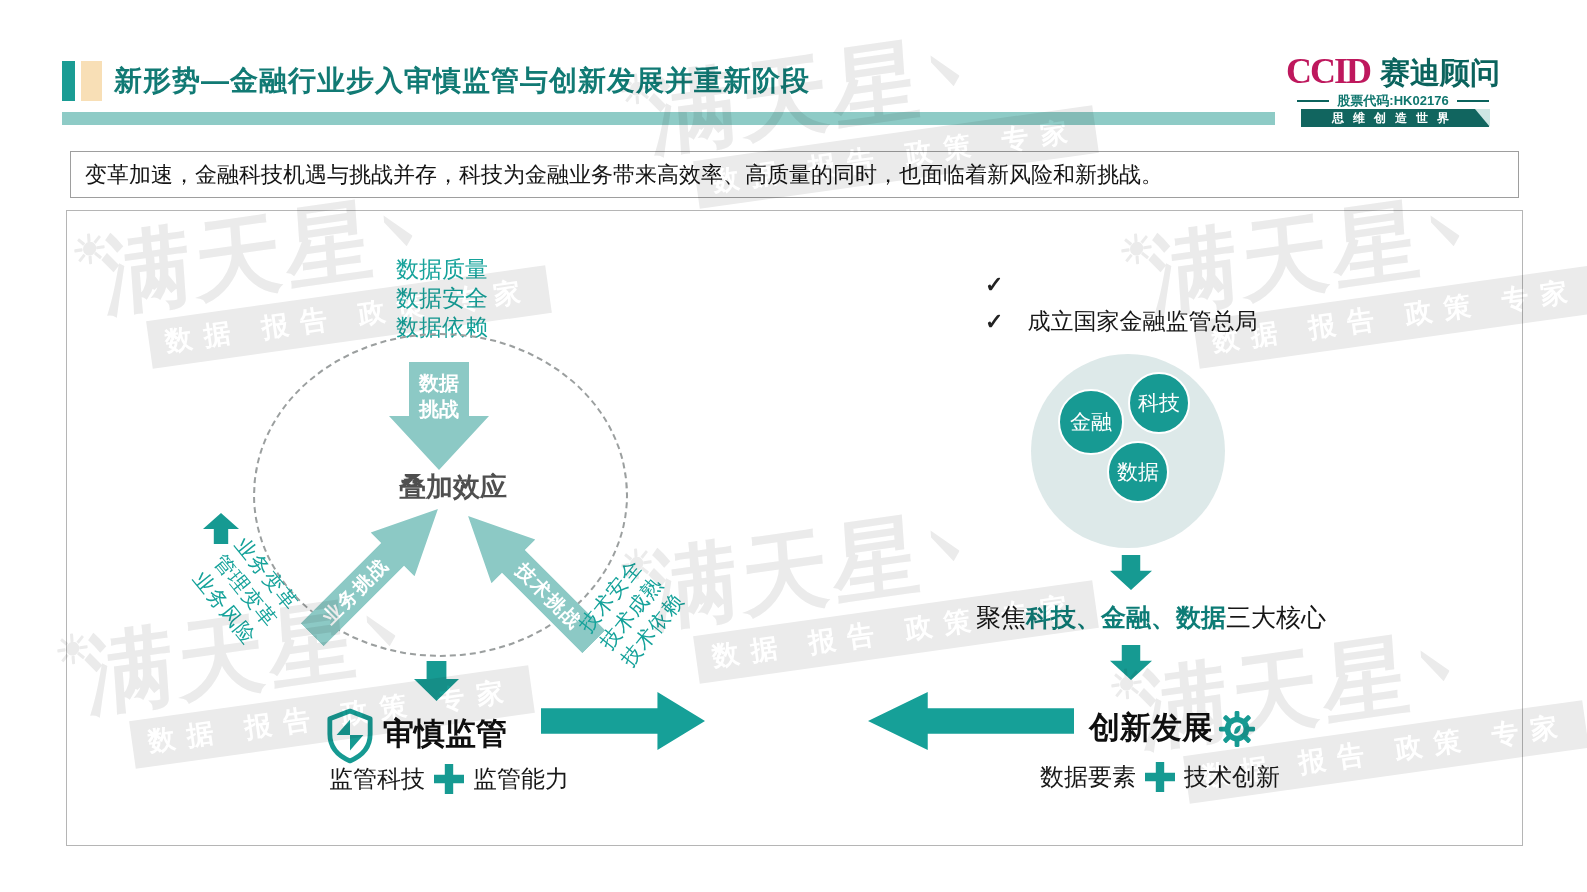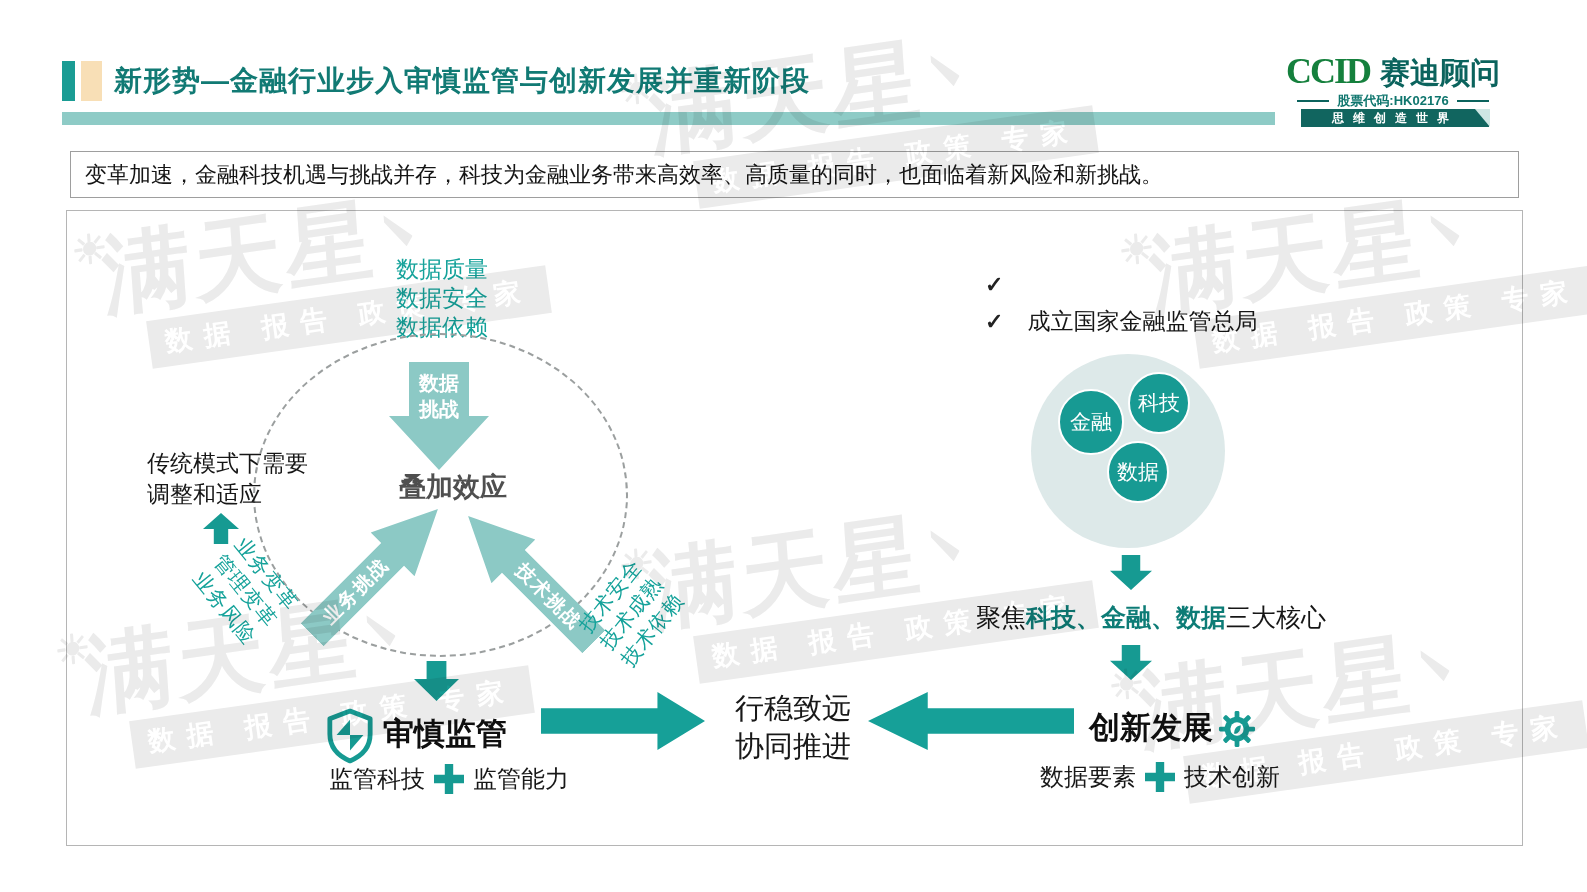--- a/index.html
+++ b/index.html
@@ -7,21 +7,21 @@
           font-family:"Liberation Sans",sans-serif;color:#161616;}
   .abs{position:absolute;}
 
   
   .bar-teal{left:62px;top:61px;width:13px;height:40px;background:#1a9c94;}
   .bar-cream{left:81px;top:61px;width:21px;height:40px;background:#f8dfb6;}
   .page-title{left:114px;top:62px;font-size:28px;font-weight:bold;color:#117a74;letter-spacing:1px;white-space:nowrap;}
   .header-band{left:62px;top:112px;width:1213px;height:13px;background:#8ecbc6;}
 
   .logo-row1{left:1295px;top:50px;width:196px;display:flex;align-items:baseline;justify-content:center;gap:10px;white-space:nowrap;}
-  .logo-ccid{font-family:"Liberation Serif",serif;font-weight:bold;font-size:36px;color:#15803d;letter-spacing:-2px;}
+  .logo-ccid{font-family:"Liberation Serif",serif;font-weight:bold;font-size:36px;color:#be185d;letter-spacing:-2px;}
   .logo-name{font-size:30px;font-weight:bold;color:#0b635d;}
   .logo-row2{left:1295px;top:92px;width:196px;display:flex;align-items:center;justify-content:center;gap:8px;}
   .hline{width:32px;height:2px;background:#0b635d;}
   .logo-stock{font-size:13px;font-weight:bold;color:#0f766e;white-space:nowrap;}
   .logo-bar{left:1301px;top:109px;width:188px;height:18px;background:#11655f;color:#fff;
             font-size:12px;font-weight:bold;letter-spacing:9px;display:flex;align-items:center;justify-content:center;box-sizing:border-box;}
   .logo-bar-notch{position:absolute;right:-1px;top:0;width:15px;height:18px;background:#cfe7e4;
             clip-path:polygon(100% 0,0 0,100% 100%);}
 
   
@@ -138,24 +138,20 @@
 
   <div class="abs overlay-label">叠加效应</div>
 
   <div class="abs arrow-diag arrow-biz">
     <span>业务挑战</span>
   </div>
   <div class="abs arrow-diag arrow-tech">
     <span>技术挑战</span>
   </div>
 
-  <div class="abs traditional">
-    <div>传统模式下需要</div>
-    <div>调整和适应</div>
-  </div>
   <div class="abs up-arrow"></div>
 
   <div class="abs rot-labels rot-left">
     <div>业务变革</div>
     <div>管理变革</div>
     <div>业务风险</div>
   </div>
   <div class="abs rot-labels rot-right">
     <div>技术安全</div>
     <div>技术成熟</div>
@@ -171,24 +167,20 @@
   </svg>
   <div class="abs prudent-title">审慎监管</div>
 
   <div class="abs formula formula-left">
     <span>监管科技</span>
     <span class="plus-icon"></span>
     <span>监管能力</span>
   </div>
 
   <div class="abs big-arrow-right"></div>
-  <div class="abs center-goal">
-    <div>行稳致远</div>
-    <div>协同推进</div>
-  </div>
   <div class="abs big-arrow-left"></div>
 
   <div class="abs checks">
     <div class="check-row">
       <span class="check-mark">✓</span>
     </div>
     <div class="check-row">
       <span class="check-mark">✓</span>
       <span>成立国家金融监管总局</span>
     </div>

